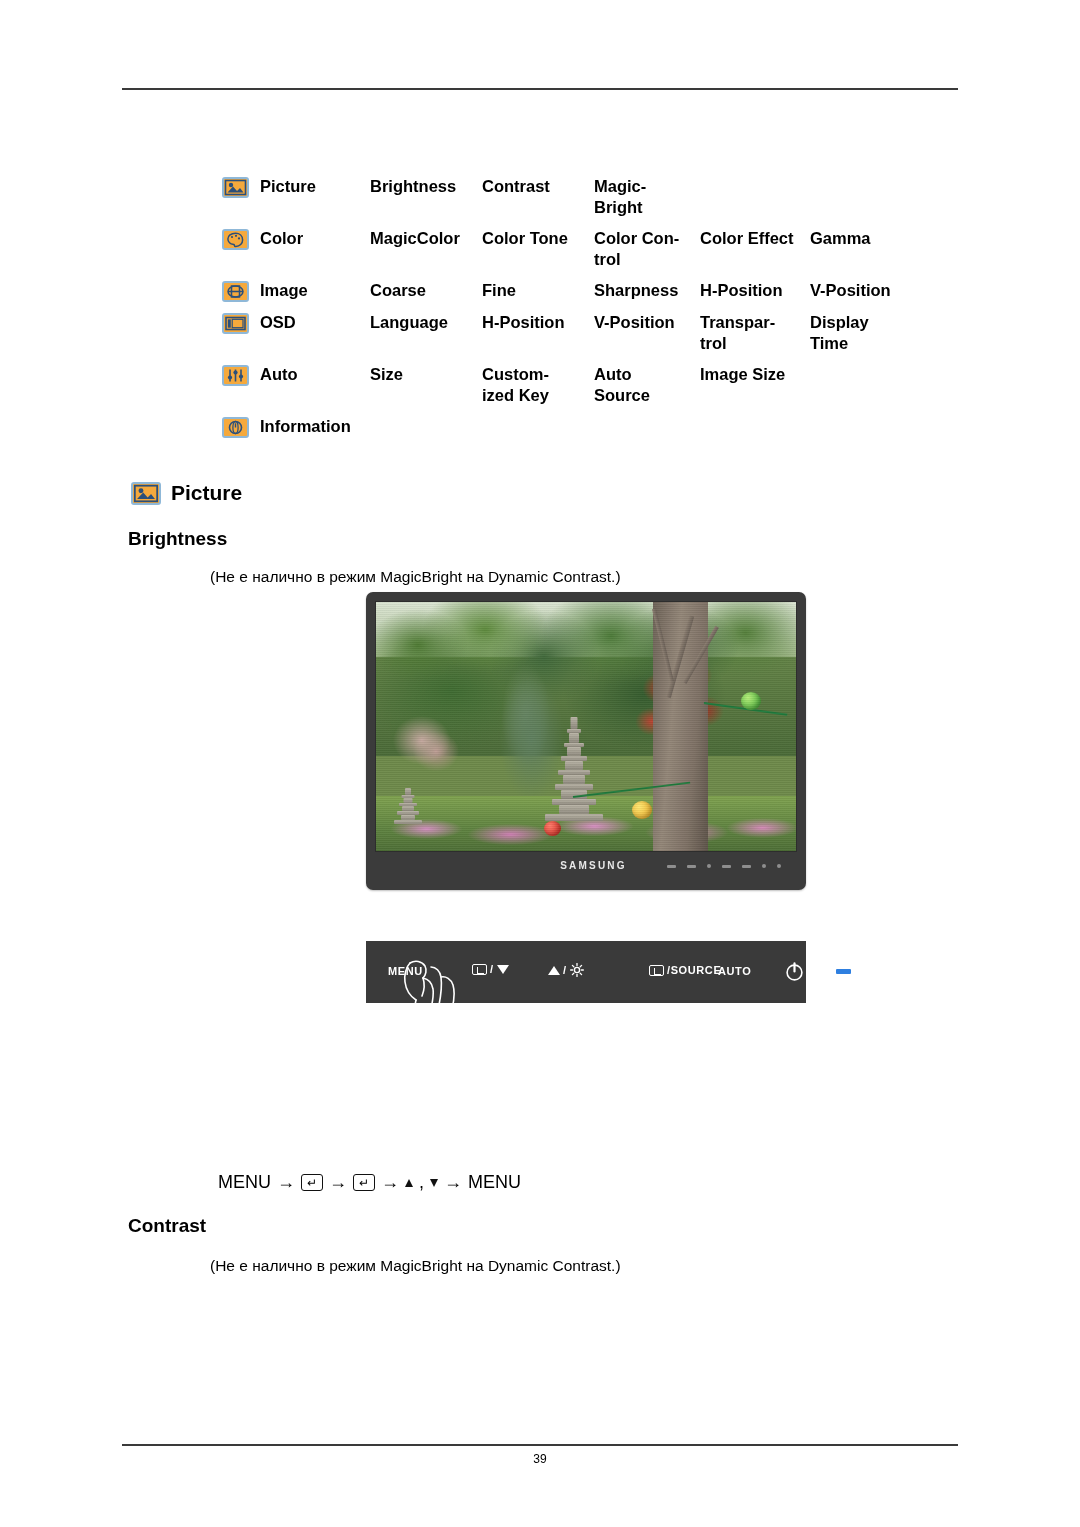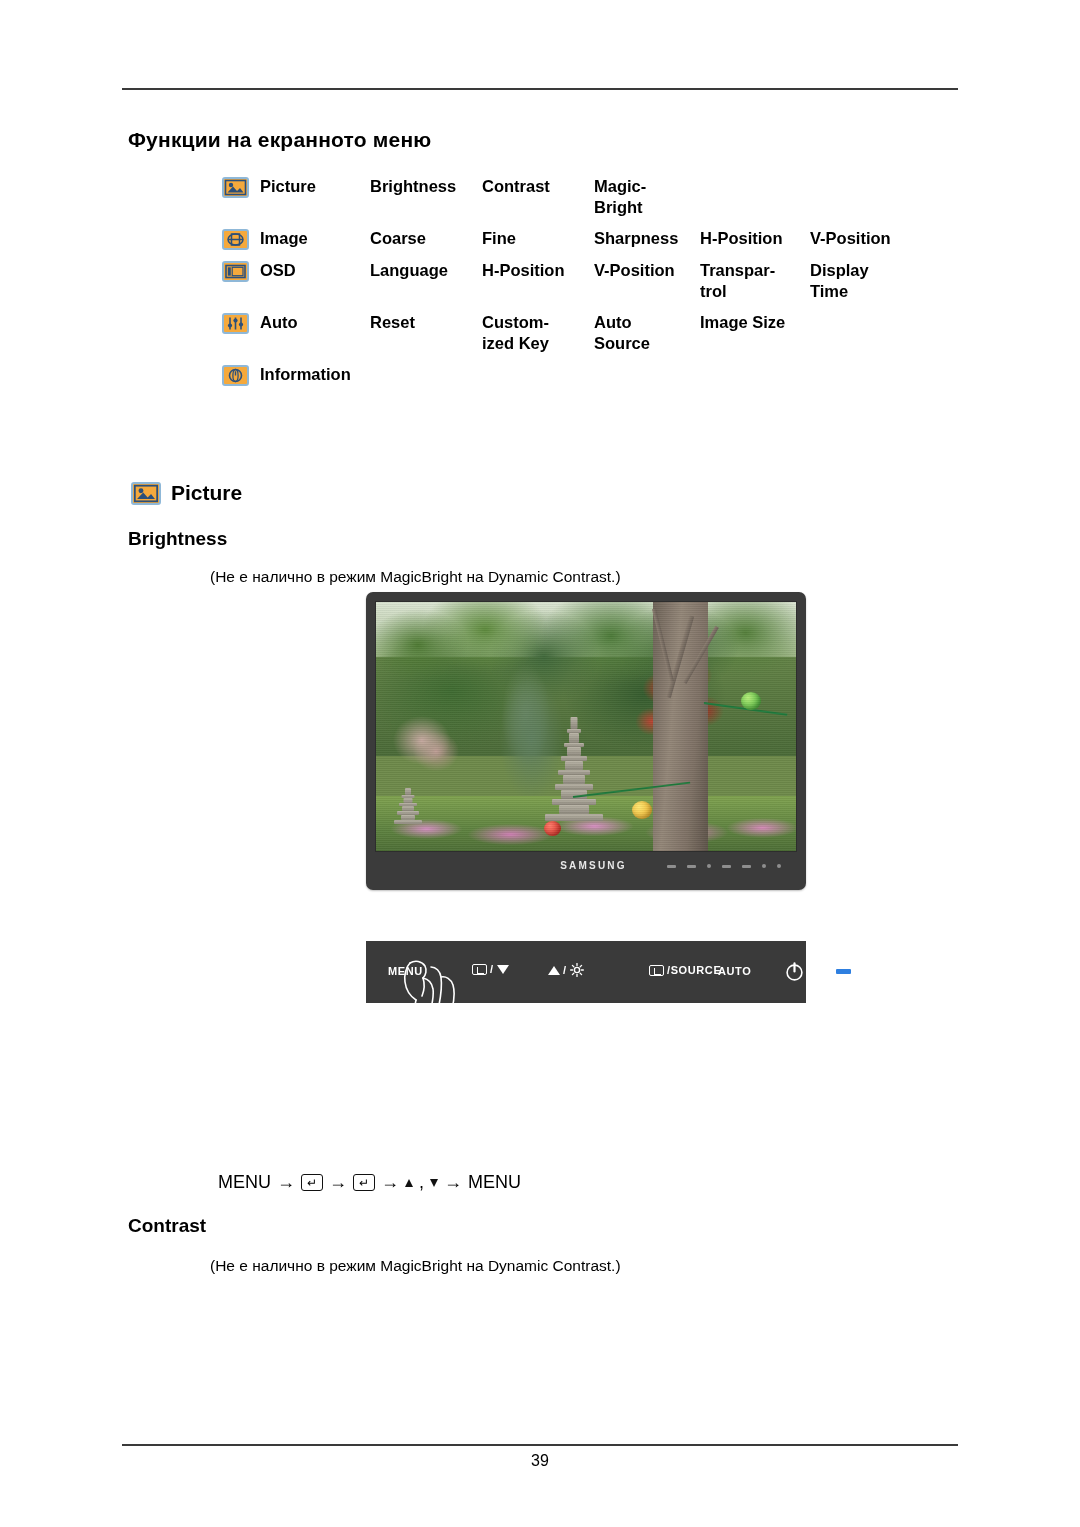--- a/index.html
+++ b/index.html
@@ -277,31 +277,30 @@
     border-top:8px solid #111; display:inline-block;
   }
 
   
   .ftr-rule {
     position:absolute; top:1444px; left:122px; width:836px;
     height:2px; background:#3a3a3a;
   }
   .ftr-page {
     position:absolute; top:1452px; left:0; width:1080px;
-    text-align:center; font-size:16px;
+    text-align:center; font-size:12px;
   }
 </style>
 </head>
 <body>
 
 <div class="page">
 
   <div class="hdr-rule"></div>
 
-  <div class="h1">Функции на екранното меню</div>
 
   <div class="map">
 
     <div class="map-row">
       <div class="cat">
         <span class="osd-ico">
           <svg width="23" height="17" viewBox="0 0 23 17">
             <rect x="1.5" y="1.5" width="20" height="14" fill="none" stroke="#2b4f7a" stroke-width="1.6"></rect>
             <circle cx="7" cy="6" r="2.2" fill="#2b4f7a"></circle>
             <path d="M3.5 13.5 L9 7.5 L13 12 L16 9 L19.5 13.5 Z" fill="#2b4f7a"></path>
@@ -310,20 +309,39 @@
         <span class="cat-label">Picture</span>
       </div>
       <div class="map-cell c1">Brightness</div>
       <div class="map-cell c2">Contrast</div>
       <div class="map-cell c3" style="white-space:pre-line">Magic-
 Bright</div>
       <div class="map-cell c4"></div>
       <div class="map-cell c5"></div>
     </div>
 
+    <div class="map-row">
+      <div class="cat">
+        <span class="osd-ico">
+          <svg width="23" height="17" viewBox="0 0 23 17">
+            <path d="M11.5 2.2c-4.6 0-7.6 2.6-7.6 5.8 0 3.2 2.6 5.2 5 5.2 1.3 0 1.6.6 1.6 1.2 0 .7.6 1.1 1.3 1.1 4 0 6.8-2.9 6.8-6.6 0-4-3-6.7-7.1-6.7z" fill="none" stroke="#2b4f7a" stroke-width="1.5"></path>
+            <circle cx="8" cy="6" r="1.1" fill="#2b4f7a"></circle>
+            <circle cx="12" cy="4.8" r="1.1" fill="#2b4f7a"></circle>
+            <circle cx="15" cy="7.4" r="1.1" fill="#2b4f7a"></circle>
+          </svg>
+        </span>
+        <span class="cat-label">Color</span>
+      </div>
+      <div class="map-cell c1">MagicColor</div>
+      <div class="map-cell c2">Color Tone</div>
+      <div class="map-cell c3" style="white-space:pre-line">Color  Con-
+trol</div>
+      <div class="map-cell c4">Color Effect</div>
+      <div class="map-cell c5">Gamma</div>
+    </div>
 
     <div class="map-row">
       <div class="cat">
         <span class="osd-ico">
           <svg width="23" height="17" viewBox="0 0 23 17">
             <ellipse cx="11.5" cy="8.5" rx="7.5" ry="5.6" fill="none" stroke="#2b4f7a" stroke-width="1.5"></ellipse>
             <rect x="7.5" y="3" width="8" height="11" fill="none" stroke="#2b4f7a" stroke-width="1.5"></rect>
             <line x1="4" y1="8.5" x2="19" y2="8.5" stroke="#2b4f7a" stroke-width="1.3"></line>
           </svg>
         </span>
@@ -363,21 +381,21 @@
             <line x1="6" y1="2.5" x2="6" y2="14.5" stroke="#2b4f7a" stroke-width="1.6"></line>
             <line x1="11.5" y1="2.5" x2="11.5" y2="14.5" stroke="#2b4f7a" stroke-width="1.6"></line>
             <line x1="17" y1="2.5" x2="17" y2="14.5" stroke="#2b4f7a" stroke-width="1.6"></line>
             <circle cx="6" cy="10.5" r="2.1" fill="#2b4f7a"></circle>
             <circle cx="11.5" cy="5.5" r="2.1" fill="#2b4f7a"></circle>
             <circle cx="17" cy="9.5" r="2.1" fill="#2b4f7a"></circle>
           </svg>
         </span>
         <span class="cat-label">Auto</span>
       </div>
-      <div class="map-cell c1">Reset</div>
+      <div class="map-cell c1">Size</div>
       <div class="map-cell c2" style="white-space:pre-line">Custom-
 ized Key</div>
       <div class="map-cell c3" style="white-space:pre-line">Auto
 Source</div>
       <div class="map-cell c4">Image Size</div>
       <div class="map-cell c5"></div>
     </div>
 
     <div class="map-row">
       <div class="cat">

